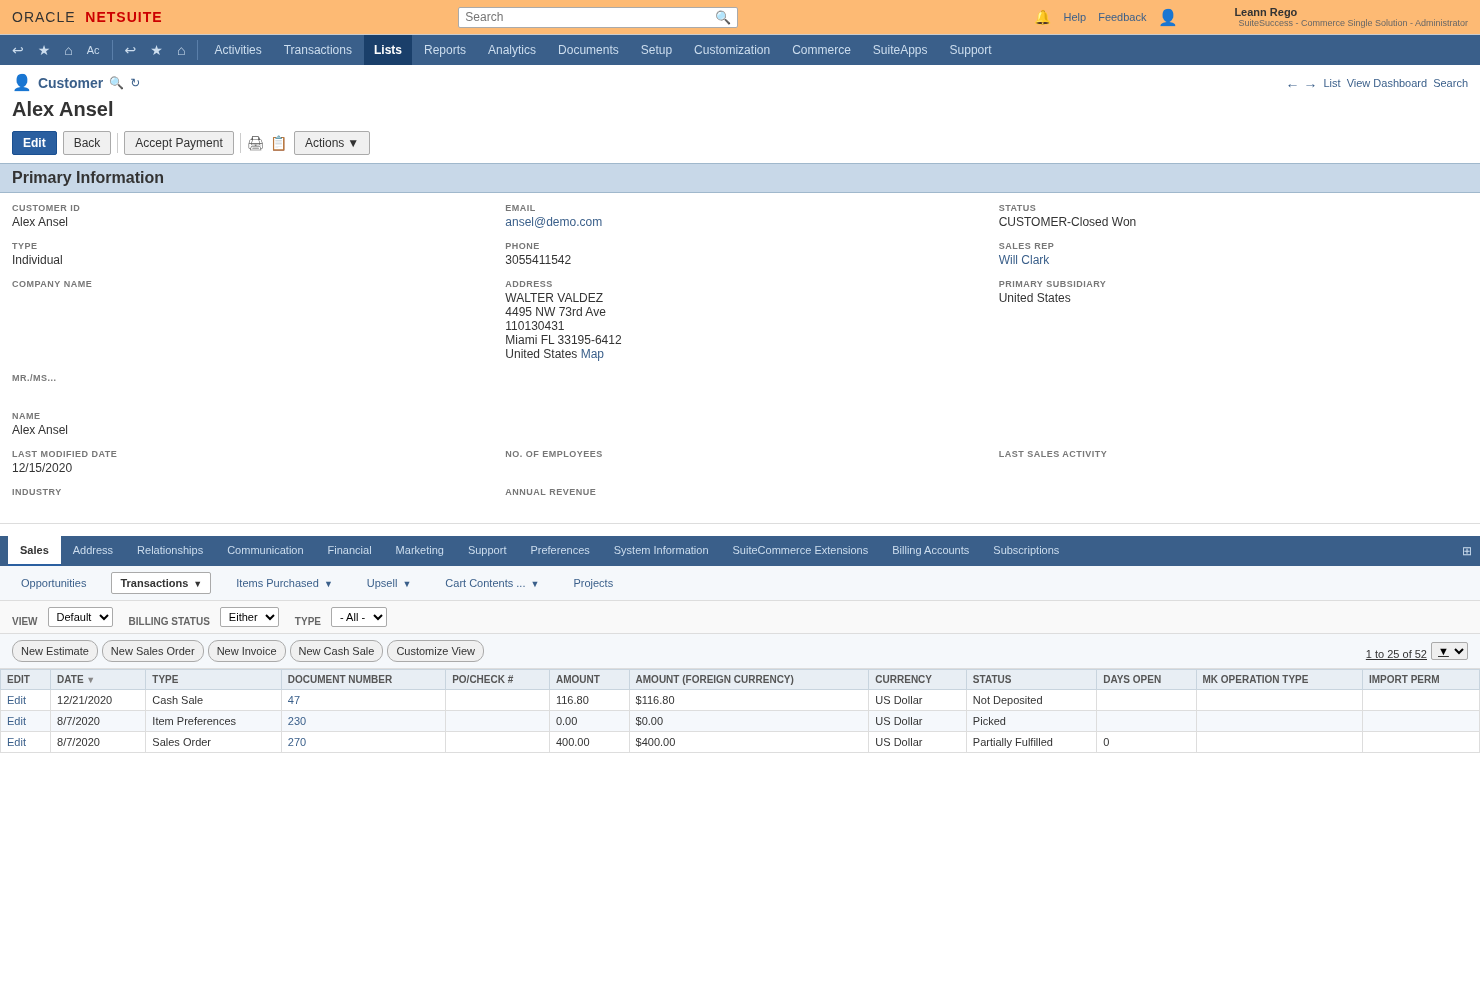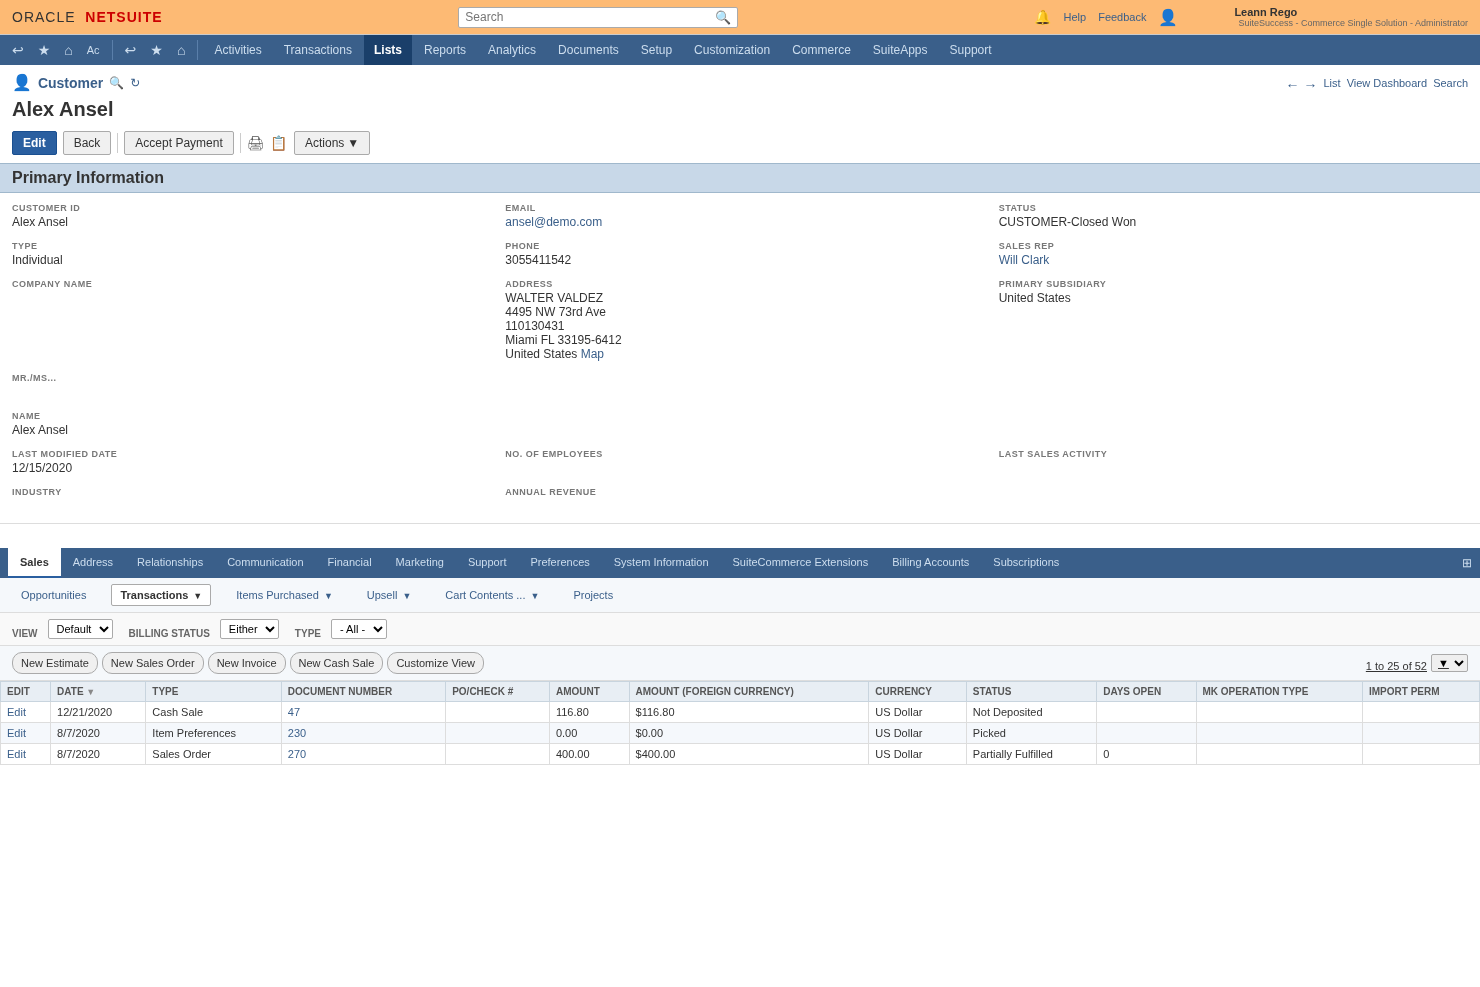--- a/index.html
+++ b/index.html
@@ -151,21 +151,21 @@
     }
     .info-value { font-size: 12px; color: #333; }
     .info-value a { color: #3a5f8a; text-decoration: none; }
 
     
     .tabs-container {
       background: #3a5f8a;
       display: flex;
       align-items: center;
       padding: 0 8px;
-      margin-top: 24px;
+      margin-top: 12px;
       overflow-x: auto;
     }
     .tab-item {
       color: #cde;
       padding: 8px 12px;
       font-size: 11px;
       cursor: pointer;
       white-space: nowrap;
       border-bottom: 2px solid transparent;
     }

